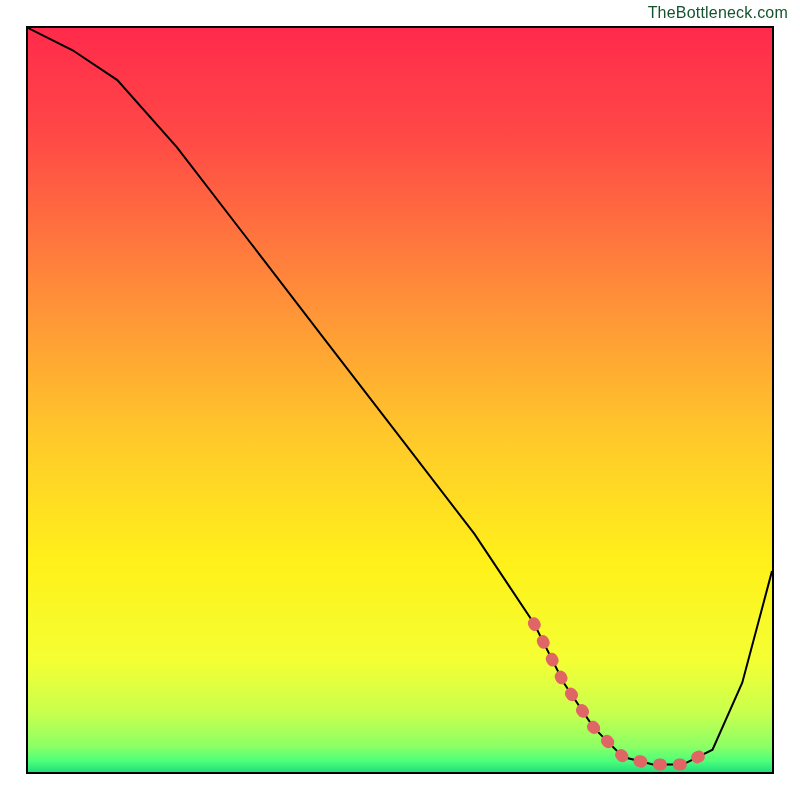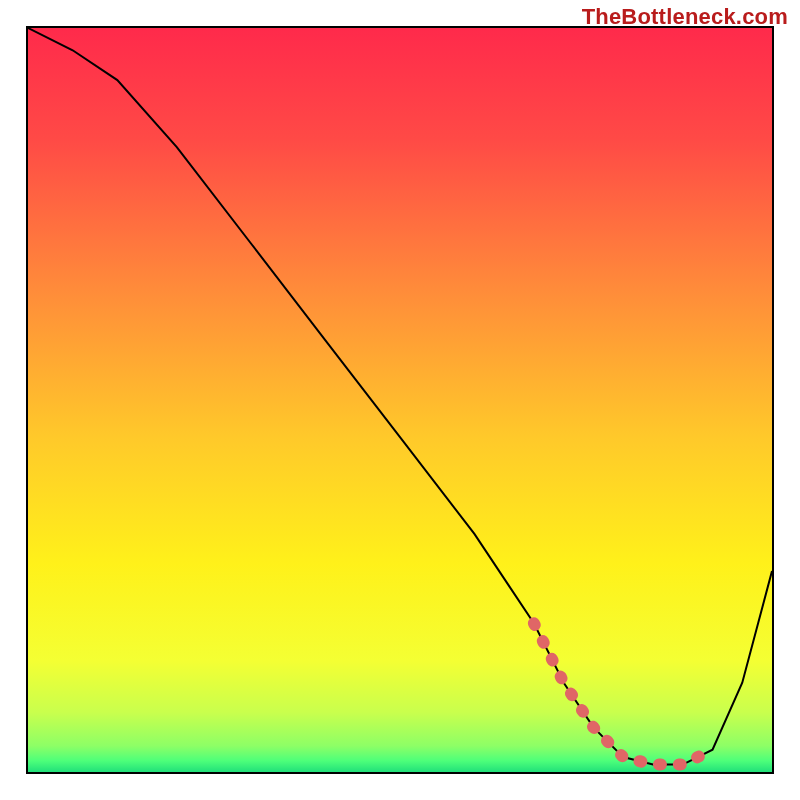--- a/index.html
+++ b/index.html
@@ -13,23 +13,23 @@
   }
   .canvas {
     position: relative;
     width: 800px;
     height: 800px;
   }
   .watermark {
     position: absolute;
     top: 4px;
     right: 12px;
-    color: #b91c1c;
-    font-size: 22px;
-    font-weight: 700;
+    color: #14532d;
+    font-size: 16px;
+    font-weight: 400;
     letter-spacing: 0.2px;
     z-index: 10;
   }
   .plot-area {
     position: absolute;
     left: 26px;
     top: 26px;
     width: 748px;
     height: 748px;
     box-sizing: border-box;

